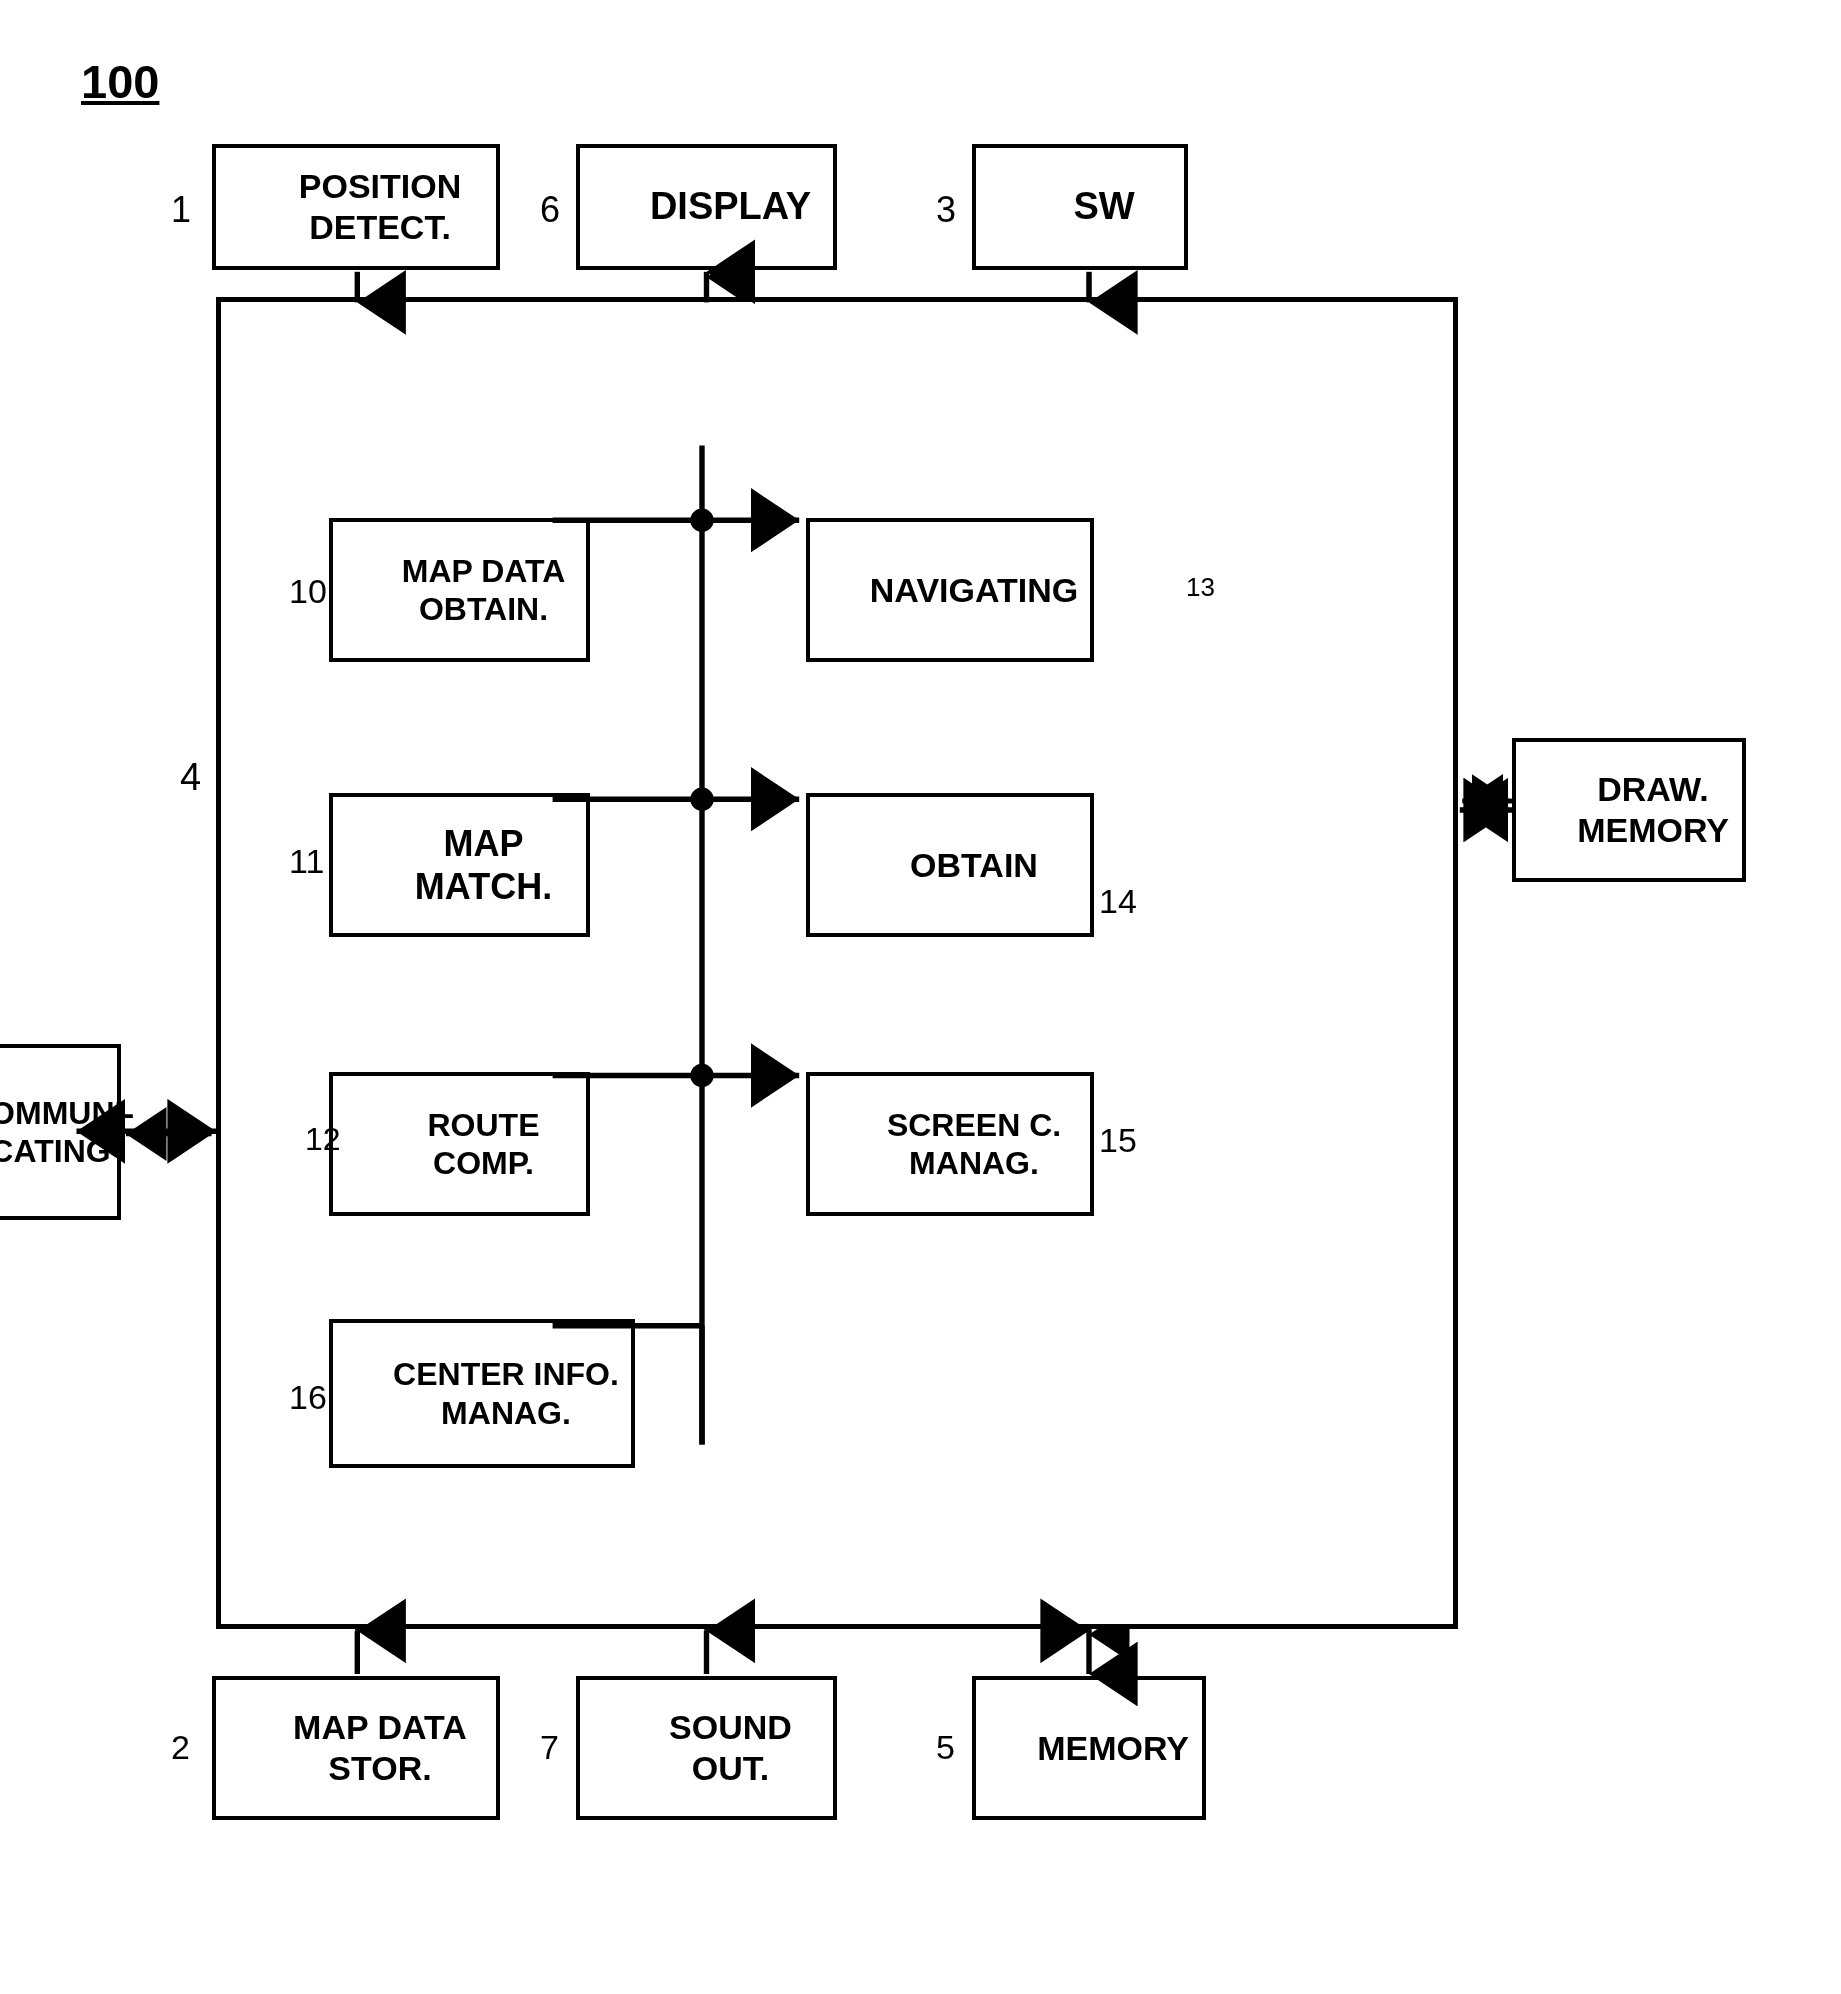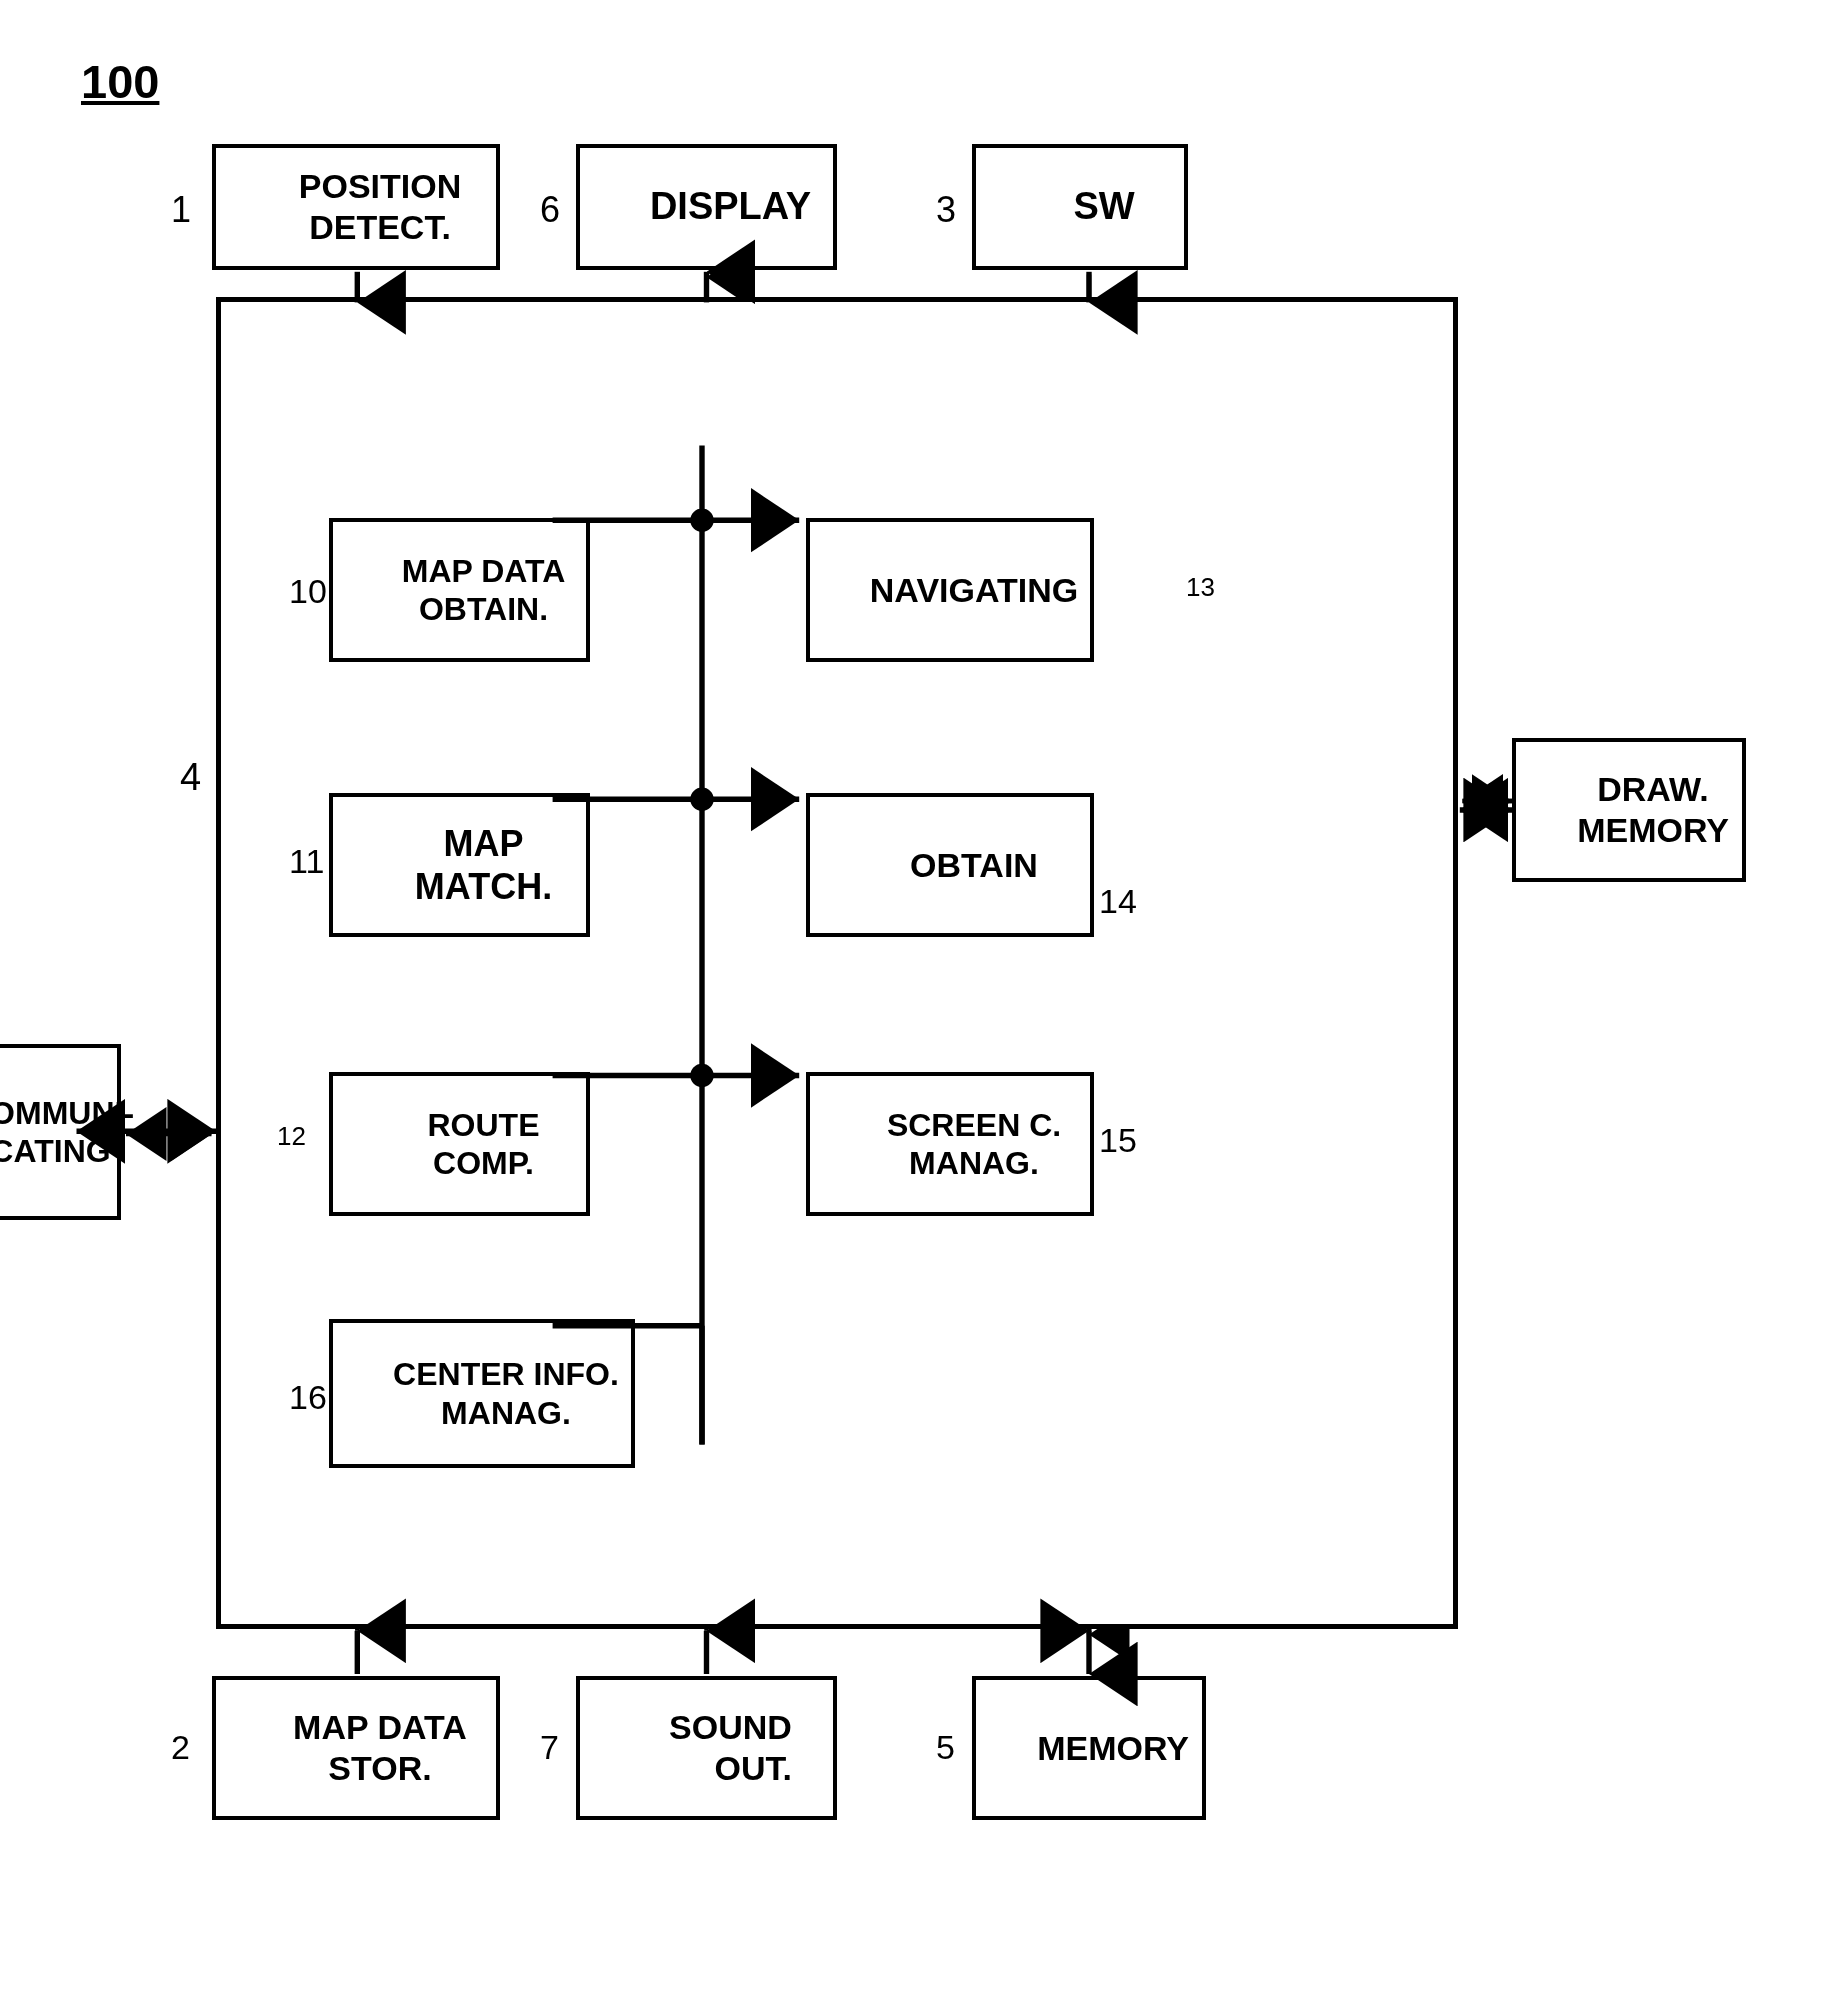--- a/index.html
+++ b/index.html
@@ -178,21 +178,21 @@
     <span class="num-label" style="top:540px; left:68px; font-size:34px;">11</span>
 
     <div class="block" style="top:491px; left:585px; width:288px; height:144px; font-size:34px;">
       <span>OBTAIN</span>
     </div>
     <span class="num-label" style="top:540px; left:878px; font-size:34px;margin-top:40px;">14</span>
 
     <div class="block" style="top:770px; left:108px; width:261px; height:144px; font-size:32px;">
       <span>ROUTE<br>COMP.</span>
     </div>
-    <span class="num-label" style="top:819px; left:56px; font-size:26px;">12</span>
+    <span class="num-label" style="top:819px; left:84px; font-size:32px;">12</span>
 
     <div class="block" style="top:770px; left:585px; width:288px; height:144px; font-size:32px;">
       <span>SCREEN C.<br>MANAG.</span>
     </div>
     <span class="num-label" style="top:819px; left:878px; font-size:34px;">15</span>
 
     <div class="block" style="top:1017px; left:108px; width:306px; height:149px; font-size:32px;">
       <span>CENTER INFO.<br>MANAG.</span>
     </div>
     <span class="num-label" style="top:1076px; left:68px; font-size:34px;">16</span>
@@ -208,21 +208,21 @@
 
   <div class="block" style="top:990px; left:-140px; width:189px; height:176px; font-size:32px;">
     <span>COMMUNI-<br>CATING</span>
   </div>
 
   <div class="block" style="top:1622px; left:140px; width:288px; height:144px; font-size:34px;">
     <span>MAP DATA<br>STOR.</span>
   </div>
   <span class="num-label" style="top:1674px; left:99px; font-size:34px;">2</span>
 
-  <div class="block" style="top:1622px; left:504px; width:261px; height:144px; font-size:34px;text-align:right;">
+  <div class="block" style="top:1622px; left:504px; width:261px; height:144px; font-size:34px;">
     <span>SOUND<br>OUT.</span>
   </div>
   <span class="num-label" style="top:1674px; left:468px; font-size:34px;">7</span>
 
   <div class="block" style="top:1622px; left:900px; width:234px; height:144px; font-size:34px;">
     <span>MEMORY</span>
   </div>
   <span class="num-label" style="top:1674px; left:864px; font-size:34px;">5</span>
 
   <svg style="position:absolute;top:0;left:0;width:100%;height:100%;pointer-events:none;overflow:visible;" viewBox="0 0 1880 2100" width="1692" height="1890">

